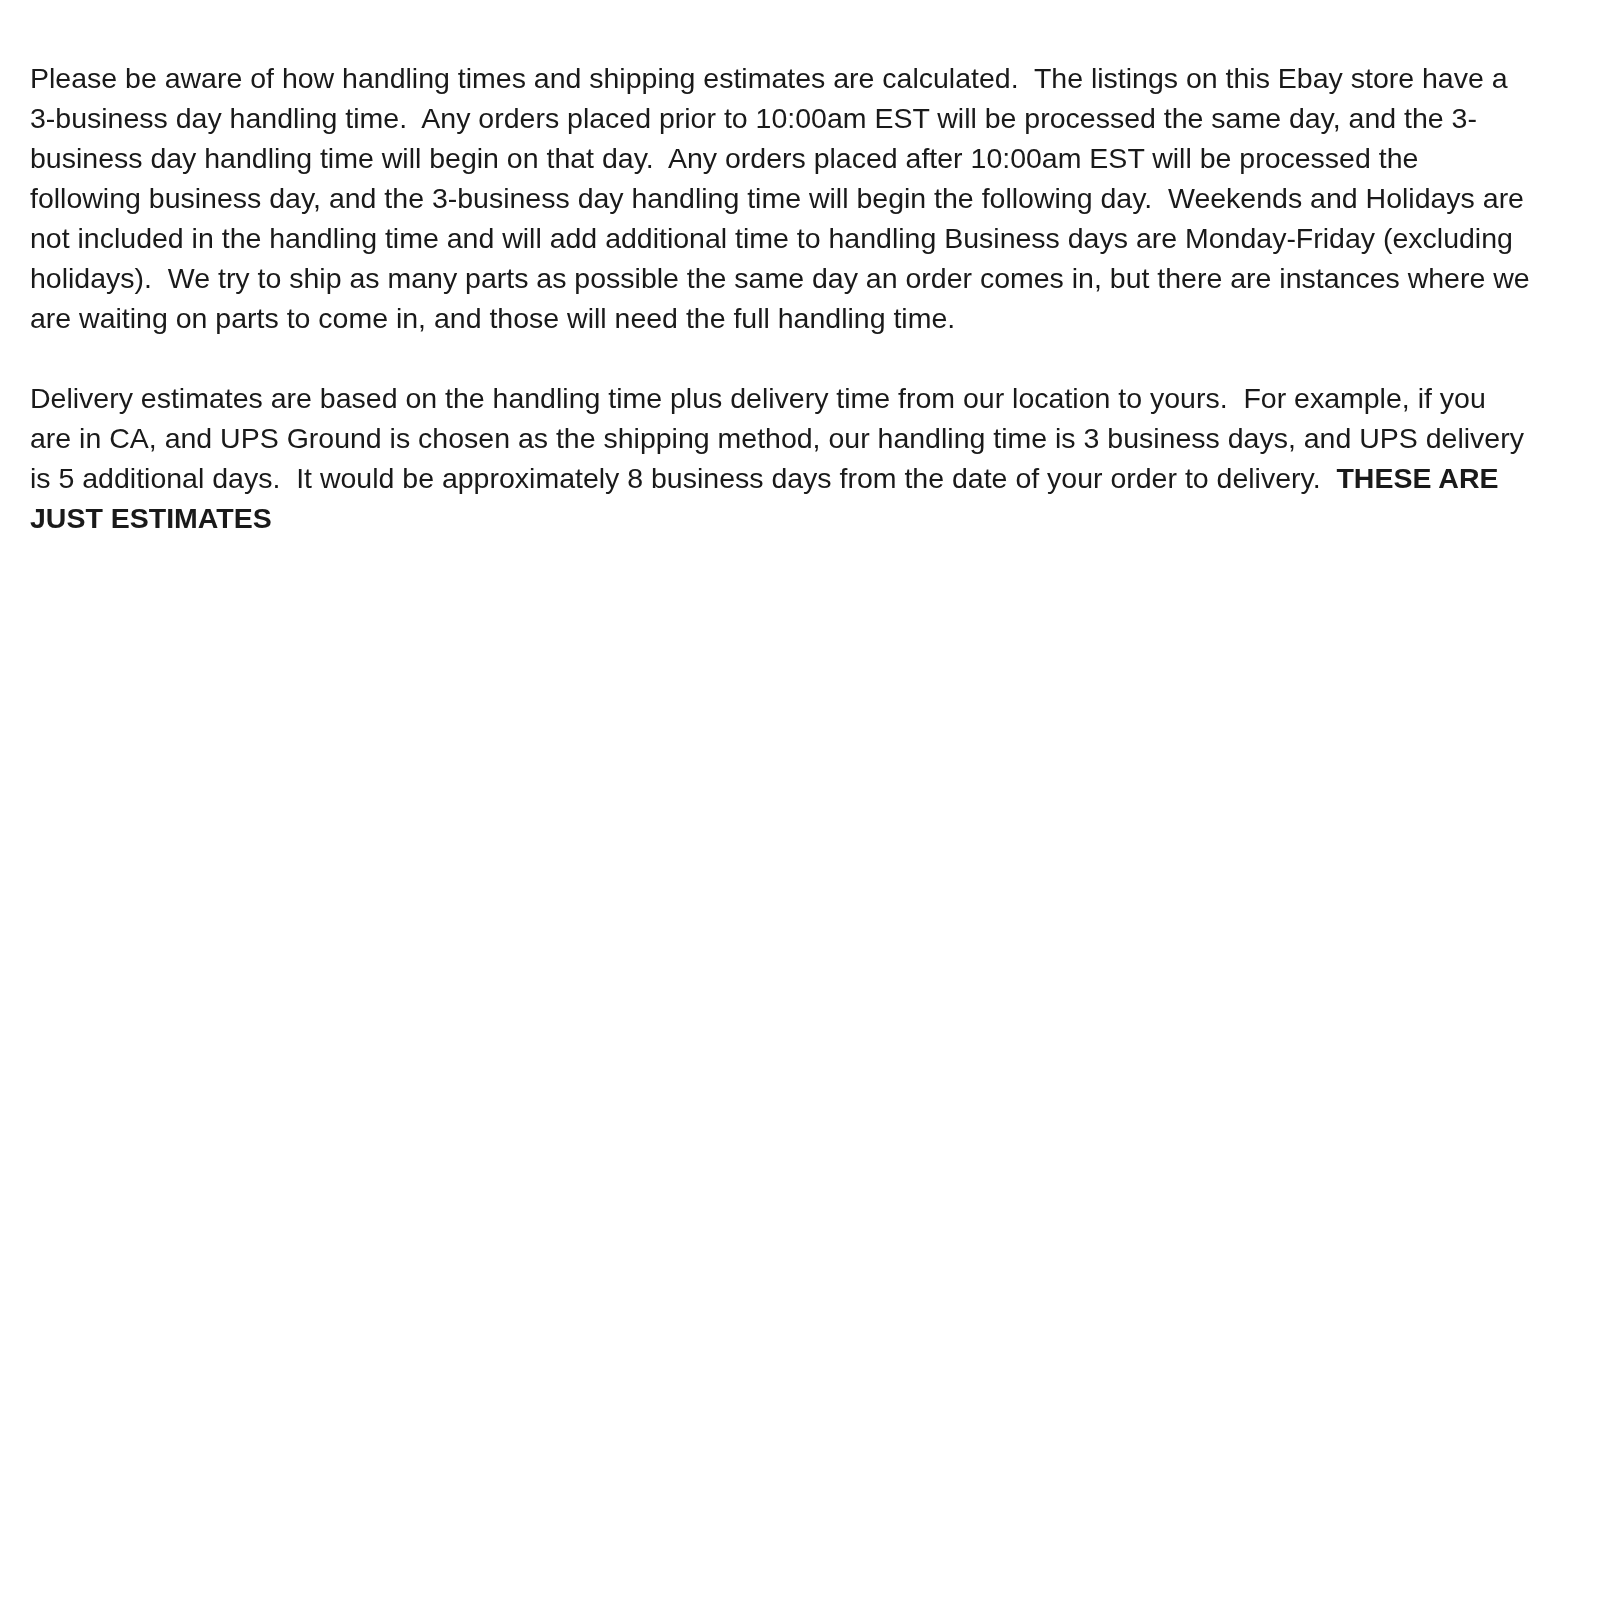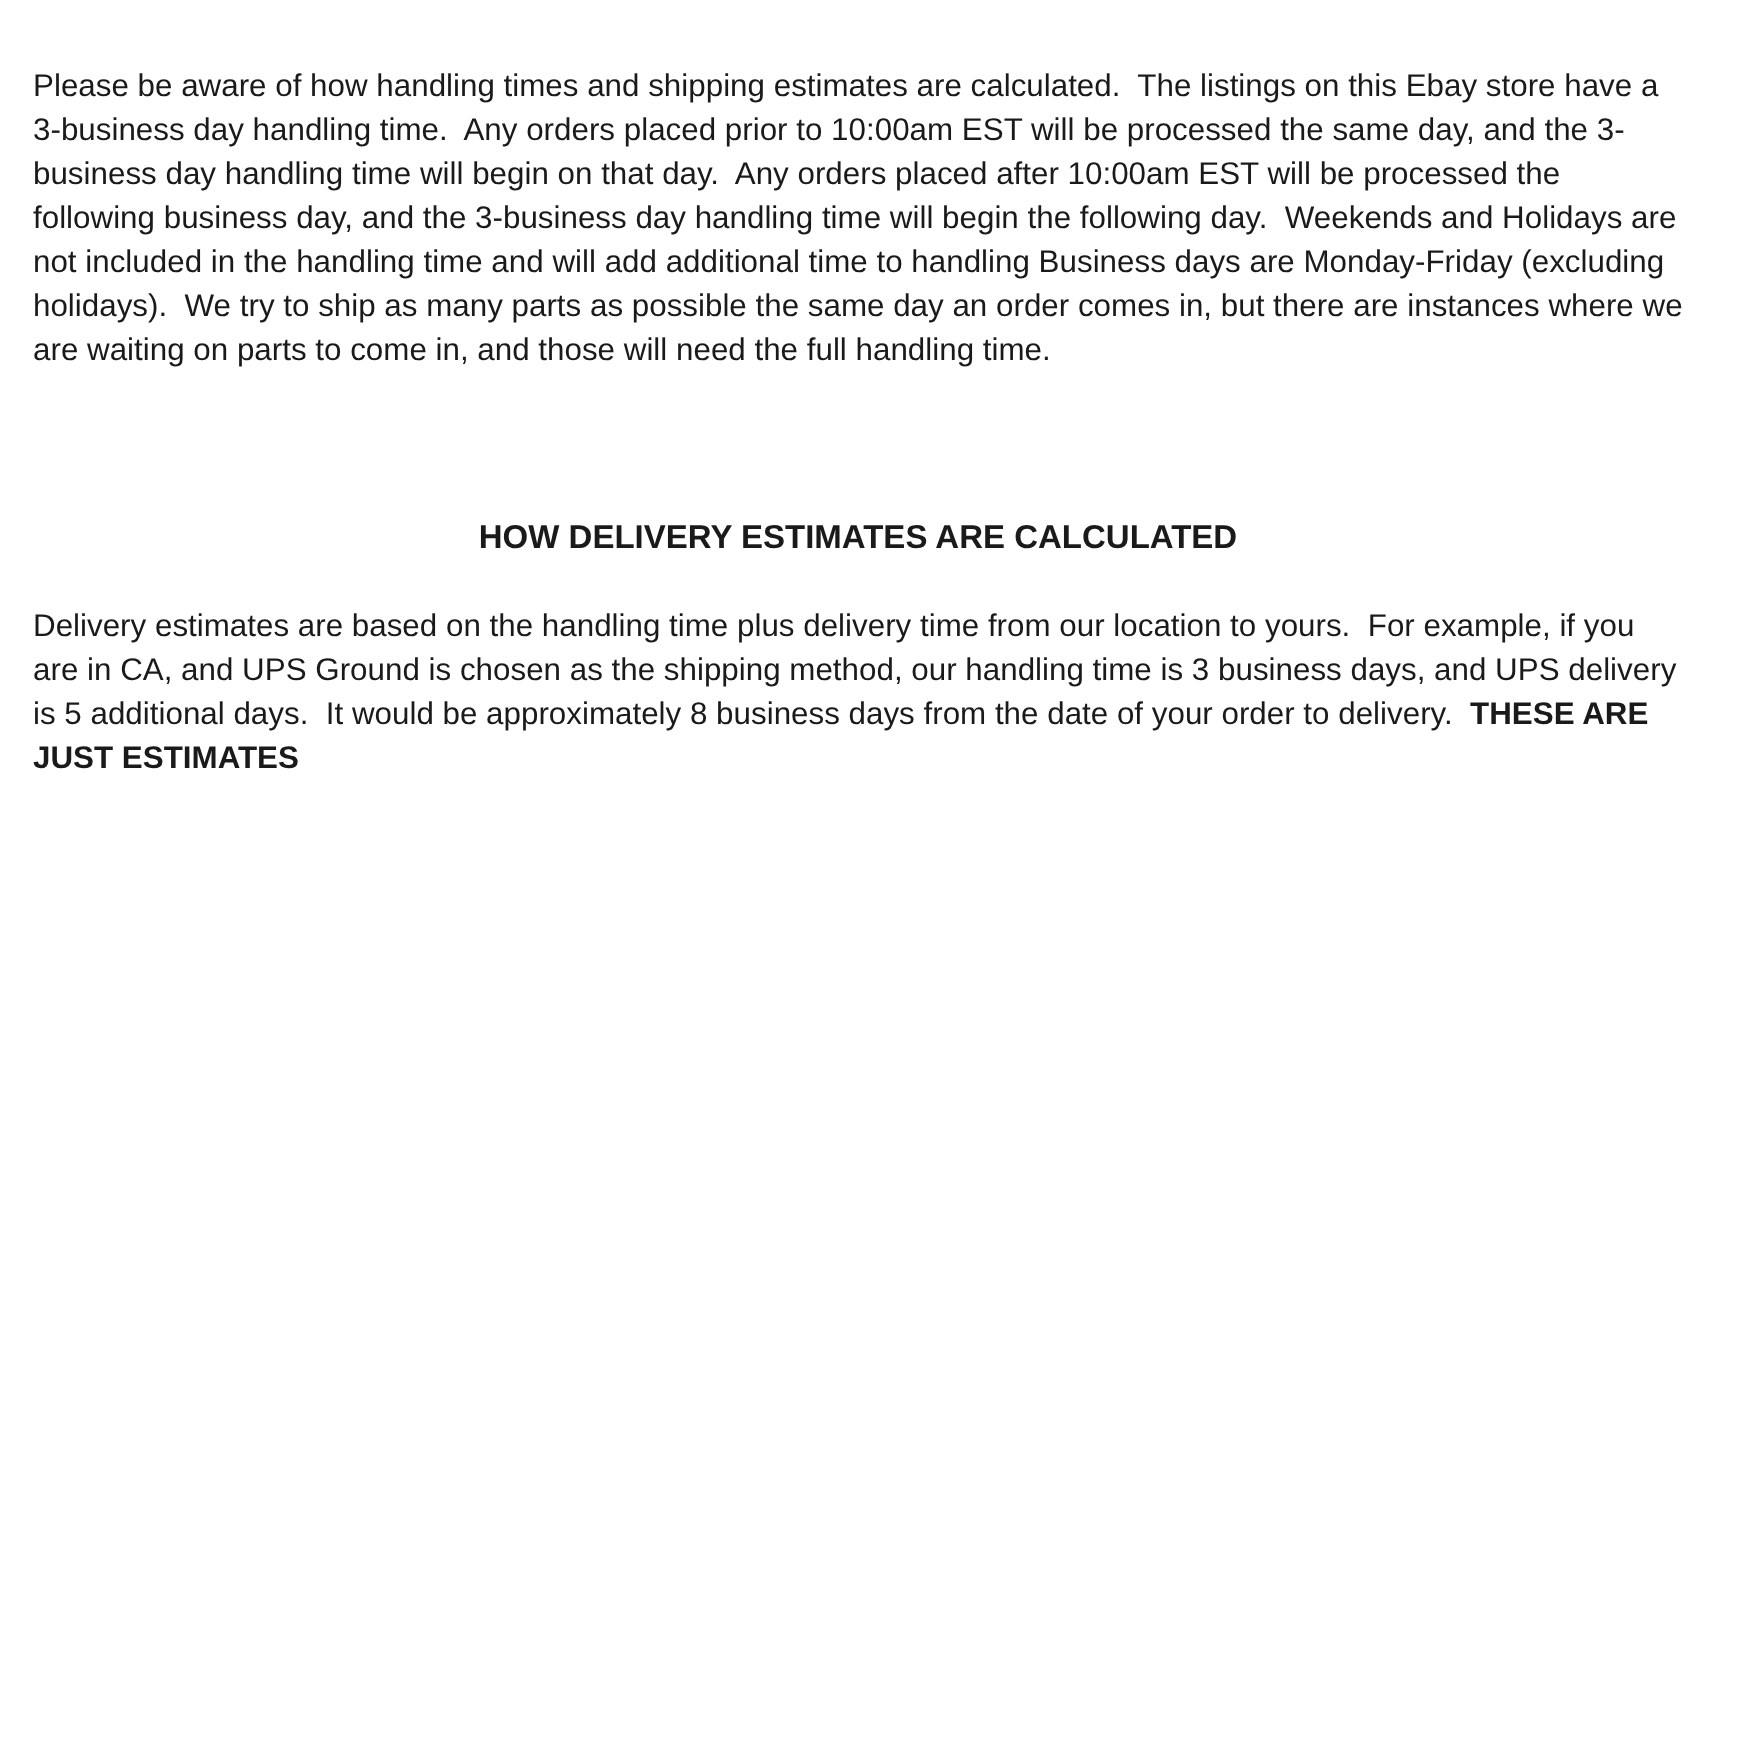--- a/index.html
+++ b/index.html
@@ -55,18 +55,17 @@
     max-width: 1460px;
   }
 </style>
 </head>
 <body>
 
 <div class="page">
 
   <p class="para">Please be aware of how handling times and shipping estimates are calculated.  The listings on this Ebay store have a 3-business day handling time.  Any orders placed prior to 10:00am EST will be processed the same day, and the 3-business day handling time will begin on that day.  Any orders placed after 10:00am EST will be processed the following business day, and the 3-business day handling time will begin the following day.  Weekends and Holidays are not included in the handling time and will add additional time to handling Business days are Monday-Friday (excluding holidays).  We try to ship as many parts as possible the same day an order comes in, but there are instances where we are waiting on parts to come in, and those will need the full handling time.</p>
 
-  <h2 class="heading">HOW DELIVERY ESTIMATES ARE CALCULATED</h2>
 
   <p class="para para-2"><span>Delivery estimates are based on the handling time plus delivery time from our location to yours.  For example, if you are in CA, and UPS Ground is chosen as the shipping method, our handling time is 3 business days, and UPS delivery is 5 additional days.  It would be approximately 8 business days from the date of your order to delivery.  </span><span class="bold-inline">THESE ARE JUST ESTIMATES</span></p>
 
 
 </div>
 
 </body></html>

